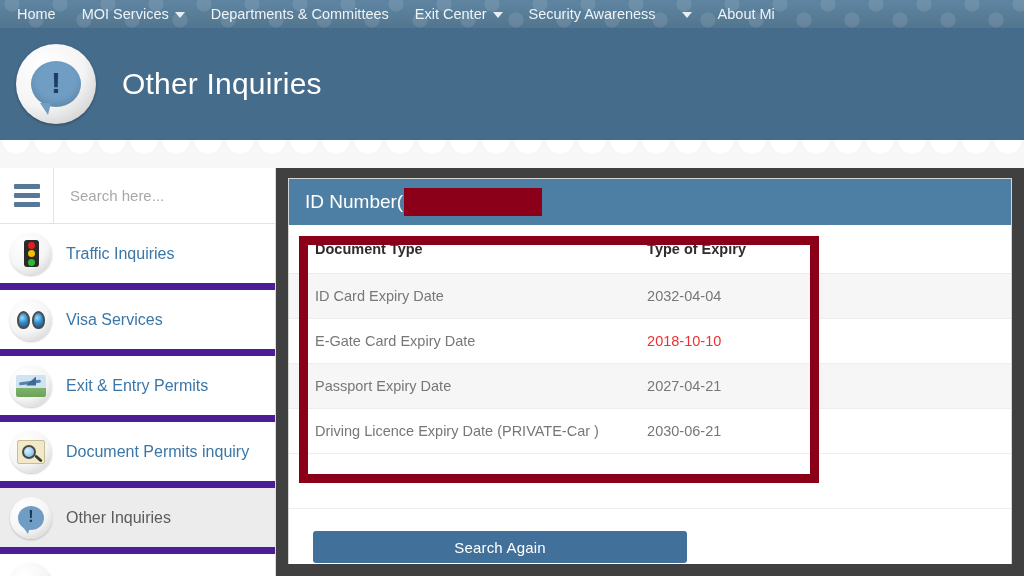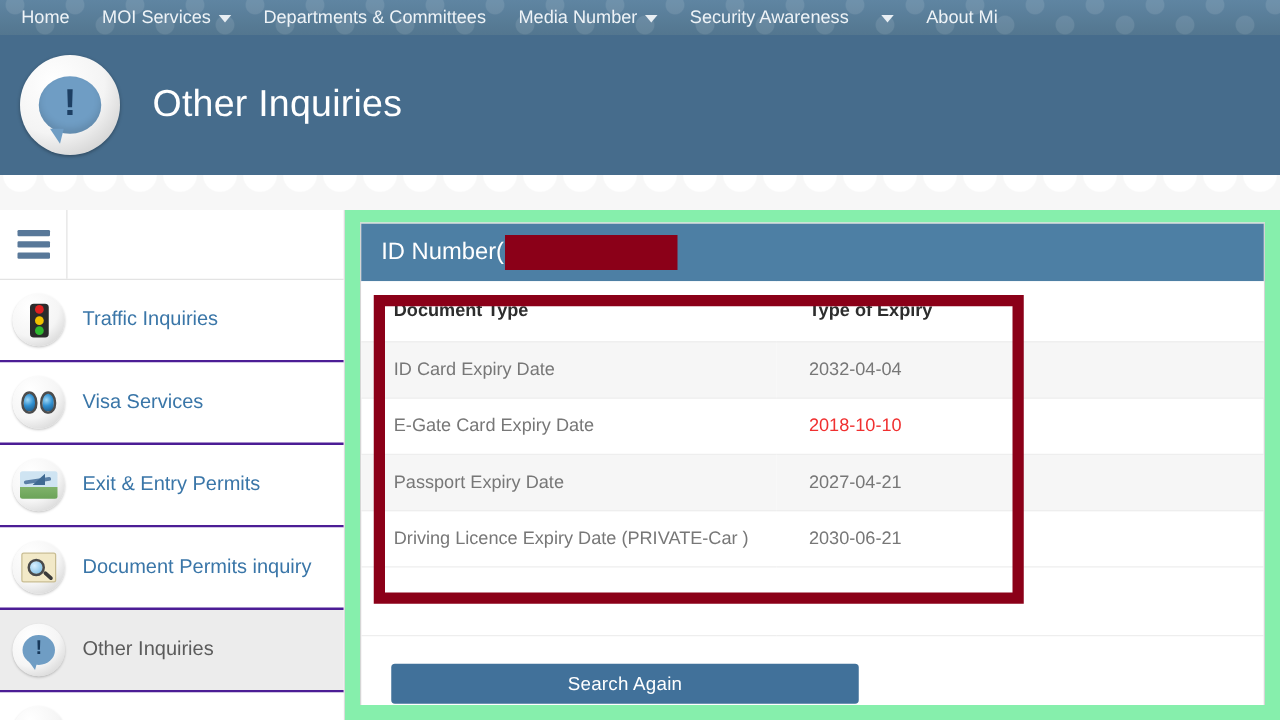--- a/index.html
+++ b/index.html
@@ -104,21 +104,21 @@
     flex:1;height:100%;display:flex;align-items:center;padding-left:14px;box-sizing:border-box;
   }
   .searchbox input{
     border:0;outline:0;width:100%;font-size:15px;color:#555;
     font-family:"Liberation Sans", sans-serif;background:transparent;
   }
   .searchbox input::placeholder{color:#a8a8a8;}
 
   .navitem{
     height:66px;display:flex;align-items:center;
-    border-bottom:2px solid #4c1d95;box-sizing:border-box;
+    border-bottom:7px solid #4c1d95;box-sizing:border-box;
     padding-left:10px;cursor:pointer;background:#ffffff;
   }
   .navitem.active{background:#ececec;}
   .navicon{
     width:42px;height:42px;border-radius:50%;flex:0 0 42px;
     background:radial-gradient(circle at 34% 26%, #ffffff 0%, #f5f5f5 55%, #dcdcdc 80%, #c4c4c4 100%);
     box-shadow:0 1px 2px rgba(0,0,0,.22);
     display:flex;align-items:center;justify-content:center;position:relative;overflow:hidden;
   }
   .navlabel{
@@ -149,21 +149,21 @@
     background:radial-gradient(circle at 35% 35%,#d8f0ff 0%,#8fc8ea 70%,#6fb0d8 100%);box-sizing:border-box;}
   .ic-mag:after{content:"";position:absolute;left:16px;top:16px;width:9px;height:3px;
     background:#3a3a3a;transform:rotate(42deg);border-radius:2px;}
   .ic-bubble{width:26px;height:24px;background:#6f9dc4;border-radius:50%;
     display:flex;align-items:center;justify-content:center;position:relative;}
   .ic-bubble:after{content:"";position:absolute;left:5px;bottom:-4px;width:0;height:0;
     border-left:5px solid transparent;border-right:2px solid transparent;border-top:7px solid #6f9dc4;}
   .ic-bubble em{font-style:normal;color:#17385a;font-weight:bold;font-size:16px;line-height:1;position:relative;top:-1px;}
 
   
-  .main{flex:1;background:#86efac;box-sizing:border-box;padding:10px 0 12px 12px;position:relative;}
+  .main{flex:1;background:#404040;box-sizing:border-box;padding:10px 0 12px 12px;position:relative;}
   .panel{
     background:#ffffff;width:724px;height:100%;box-sizing:border-box;
     border:1px solid #d5d5d5;border-bottom:0;
   }
   .idbar{
     background:#4d7fa4;height:46px;display:flex;align-items:center;
     padding-left:16px;box-sizing:border-box;
   }
   .idbar-text{color:#ffffff;font-size:19px;}
   .redaction{
@@ -209,21 +209,21 @@
       <span>Home</span>
     </span>
     <span class="topnav-item">
       <span>MOI Services</span>
       <i class="caret"></i>
     </span>
     <span class="topnav-item">
       <span>Departments &amp; Committees</span>
     </span>
     <span class="topnav-item">
-      <span>Media Number</span>
+      <span>Exit Center</span>
       <i class="caret"></i>
     </span>
     <span class="topnav-item">
       <span>Security Awareness</span>
     </span>
     <span class="topnav-item">
       <i class="caret"></i>
     </span>
     <span class="topnav-item">
       <span>About Mi</span>
@@ -243,20 +243,23 @@
 
   <div class="body">
 
     <aside class="sidebar">
 
       <div class="searchrow">
         <div class="burger">
           <i></i>
           <i></i>
           <i></i>
+        </div>
+        <div class="searchbox">
+          <input type="text" placeholder="Search here..." style="">
         </div>
       </div>
 
       <div class="navitem">
         <div class="navicon">
           <div class="ic-traffic">
             <span class="r"></span>
             <span class="y"></span>
             <span class="g"></span>
           </div>

